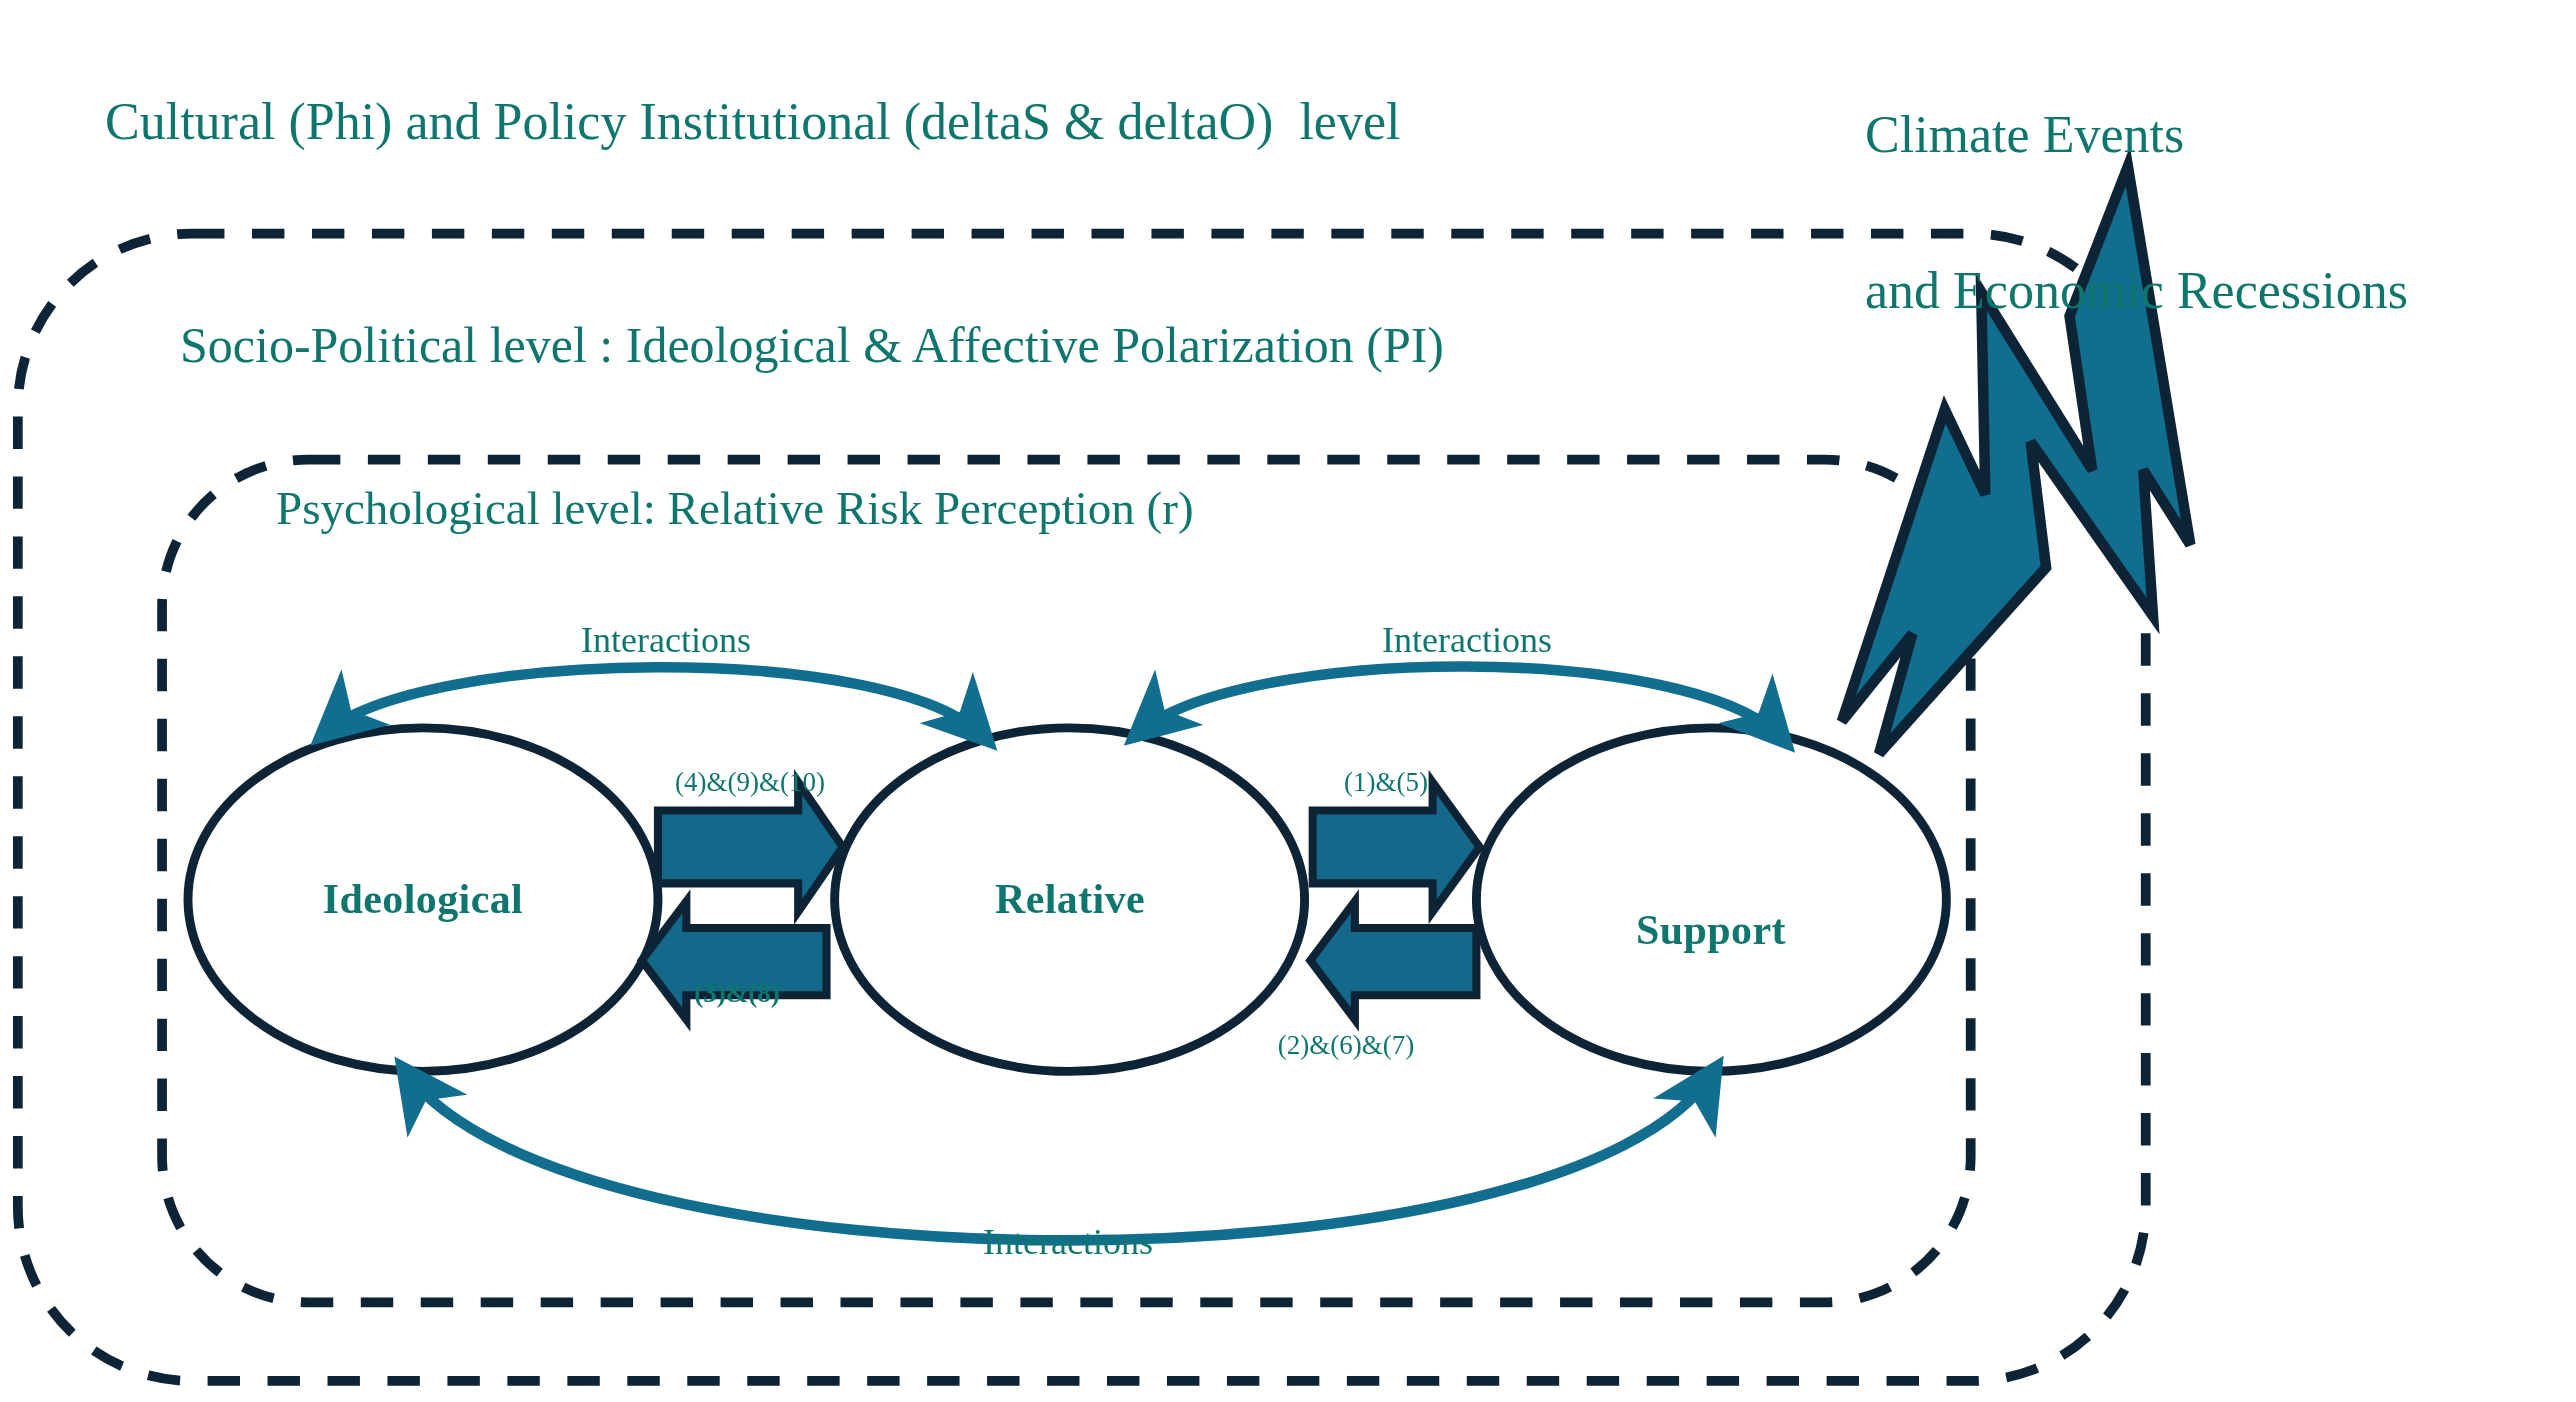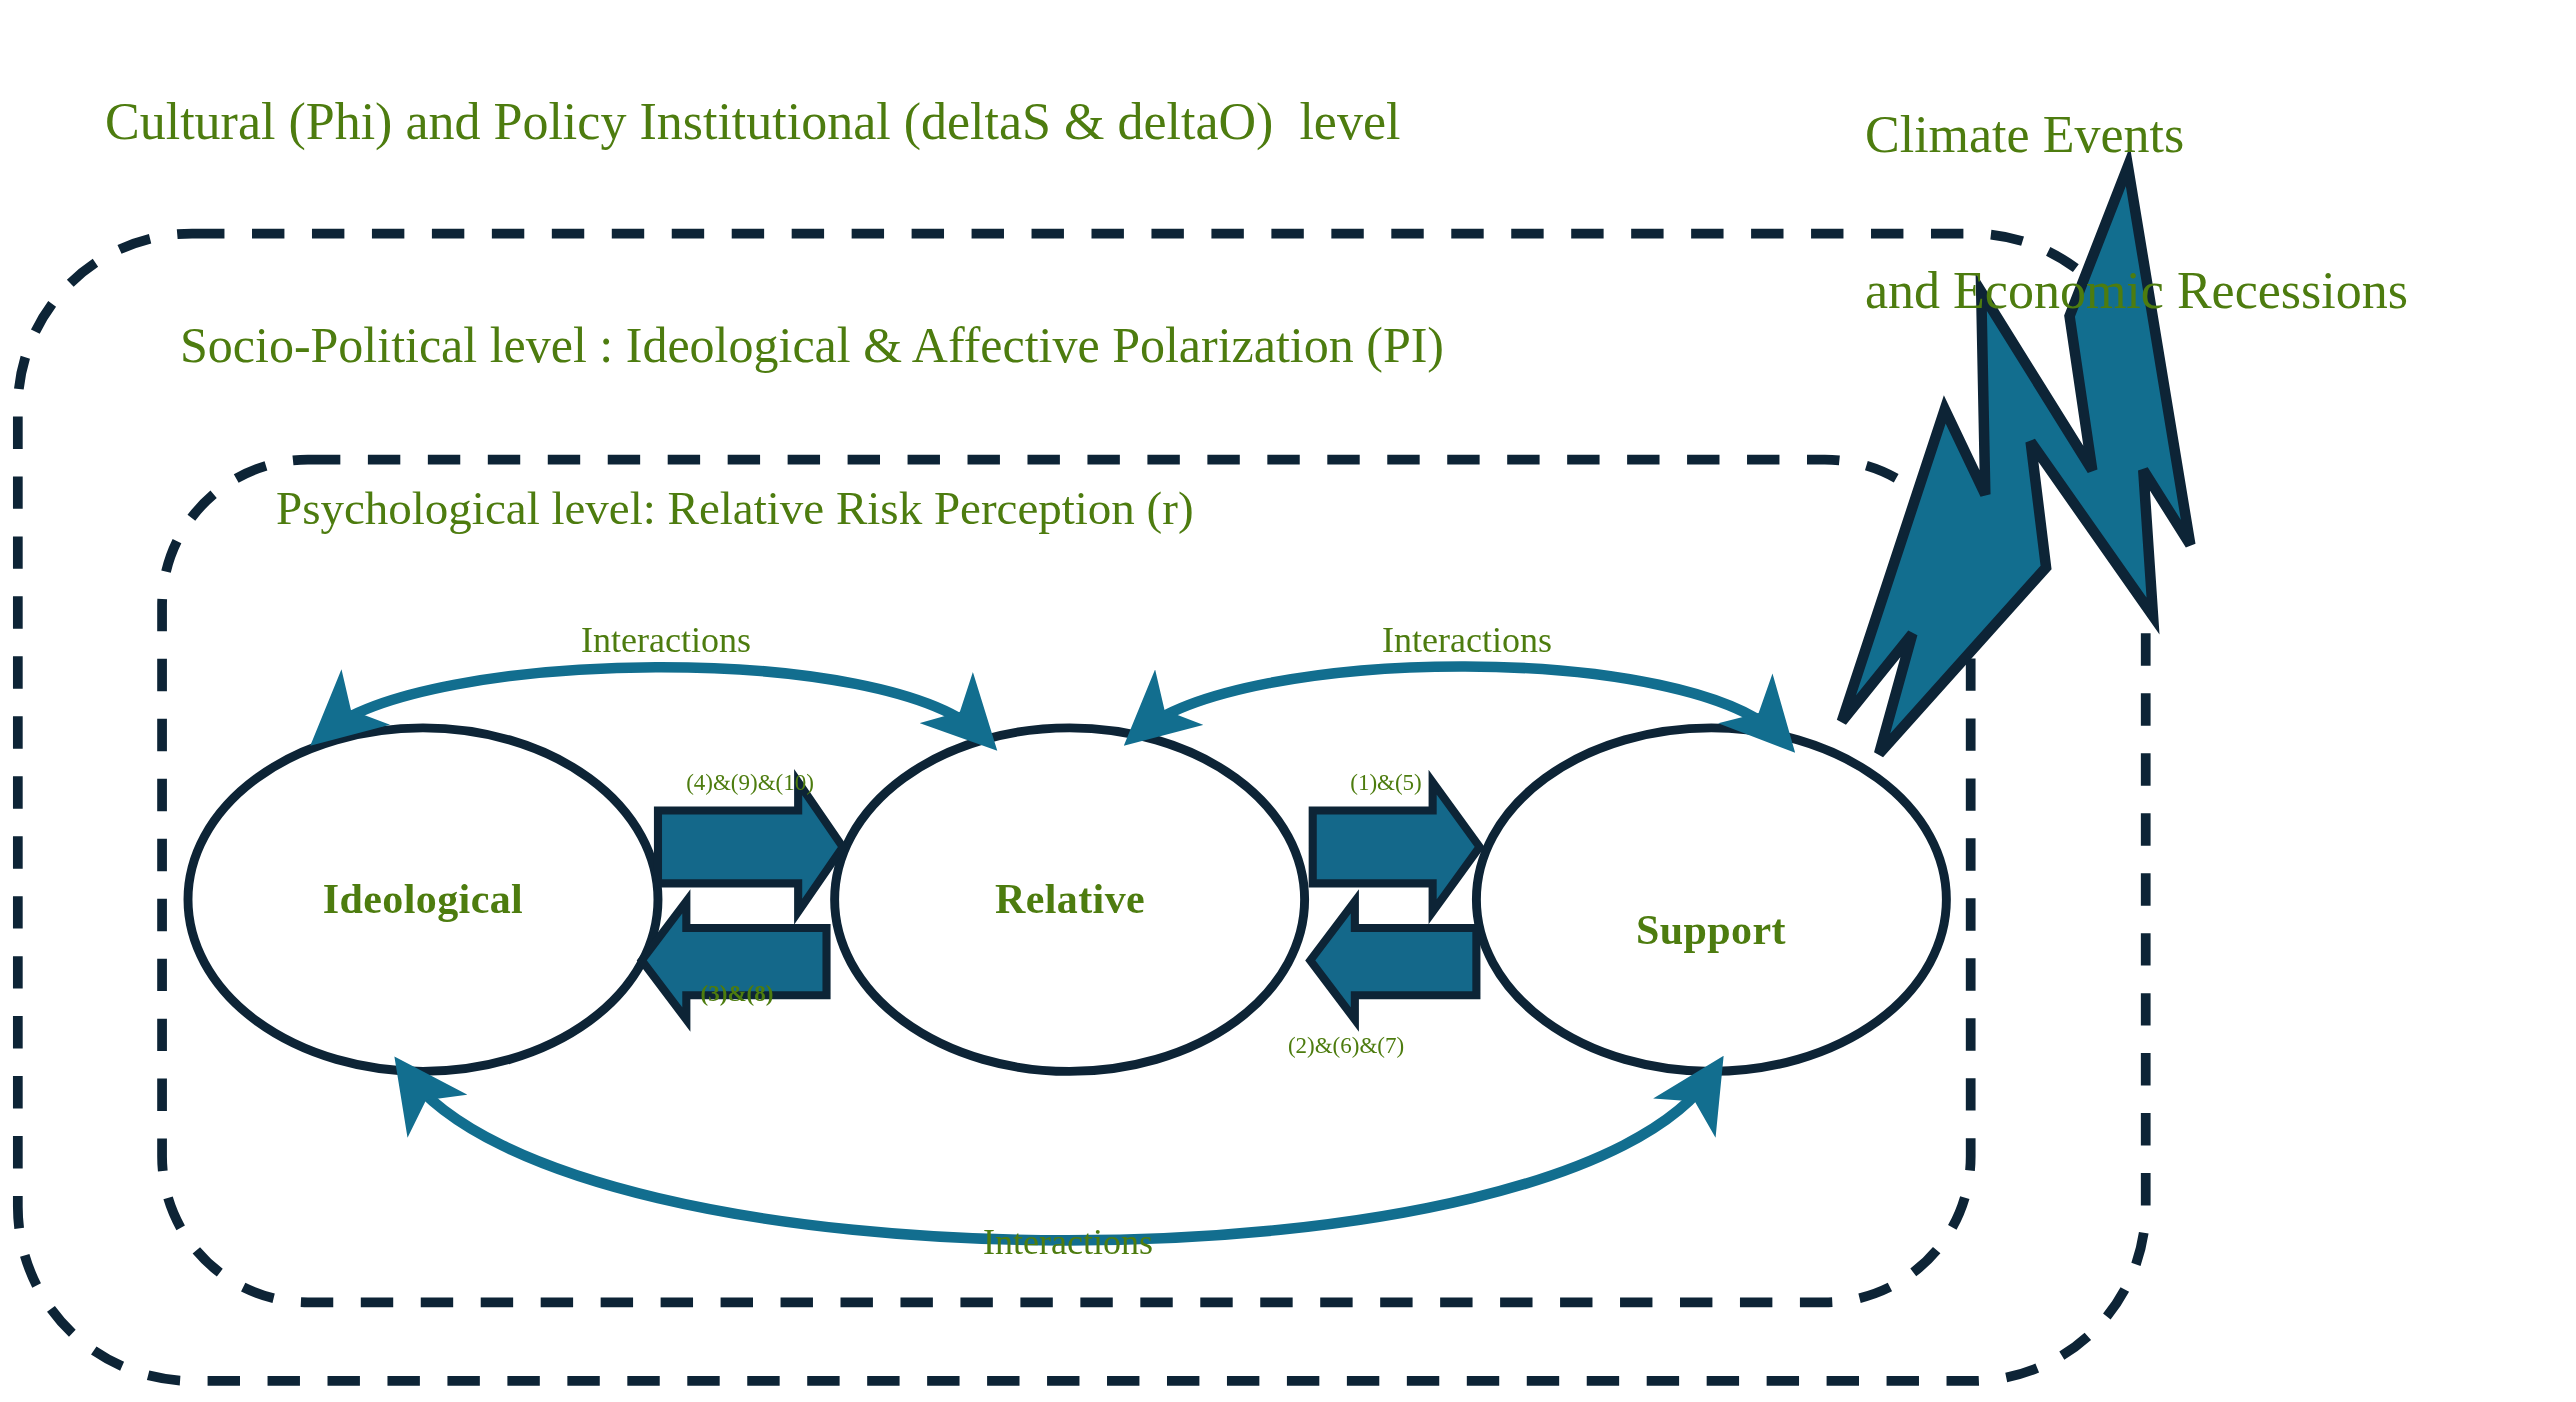--- a/index.html
+++ b/index.html
@@ -21,21 +21,21 @@
     position: absolute;
     left: 0;
     top: 0;
     width: 2576px;
     height: 1403px;
     overflow: visible;
   }
   .txt {
     position: absolute;
     white-space: pre;
-    color: #4d7c0f;
+    color: #0f766e;
     font-family: "Liberation Serif", "DejaVu Serif", serif;
     line-height: 1;
   }
   .title-outer {
     font-size: 52px;
     left: 105px;
     top: 96px;
   }
   .title-storm {
     font-size: 52px;
@@ -55,21 +55,21 @@
     left: 276px;
     top: 485px;
   }
   .node-label {
     font-size: 42px;
     font-weight: bold;
     font-family: "Liberation Serif", "DejaVu Serif", serif;
     letter-spacing: 0.4px;
   }
   .rate-label {
-    font-size: 23px;
+    font-size: 27px;
   }
   .interaction-label {
     font-size: 36px;
   }
 </style>
 </head>
 <body>
 
 <div id="stage">
 

